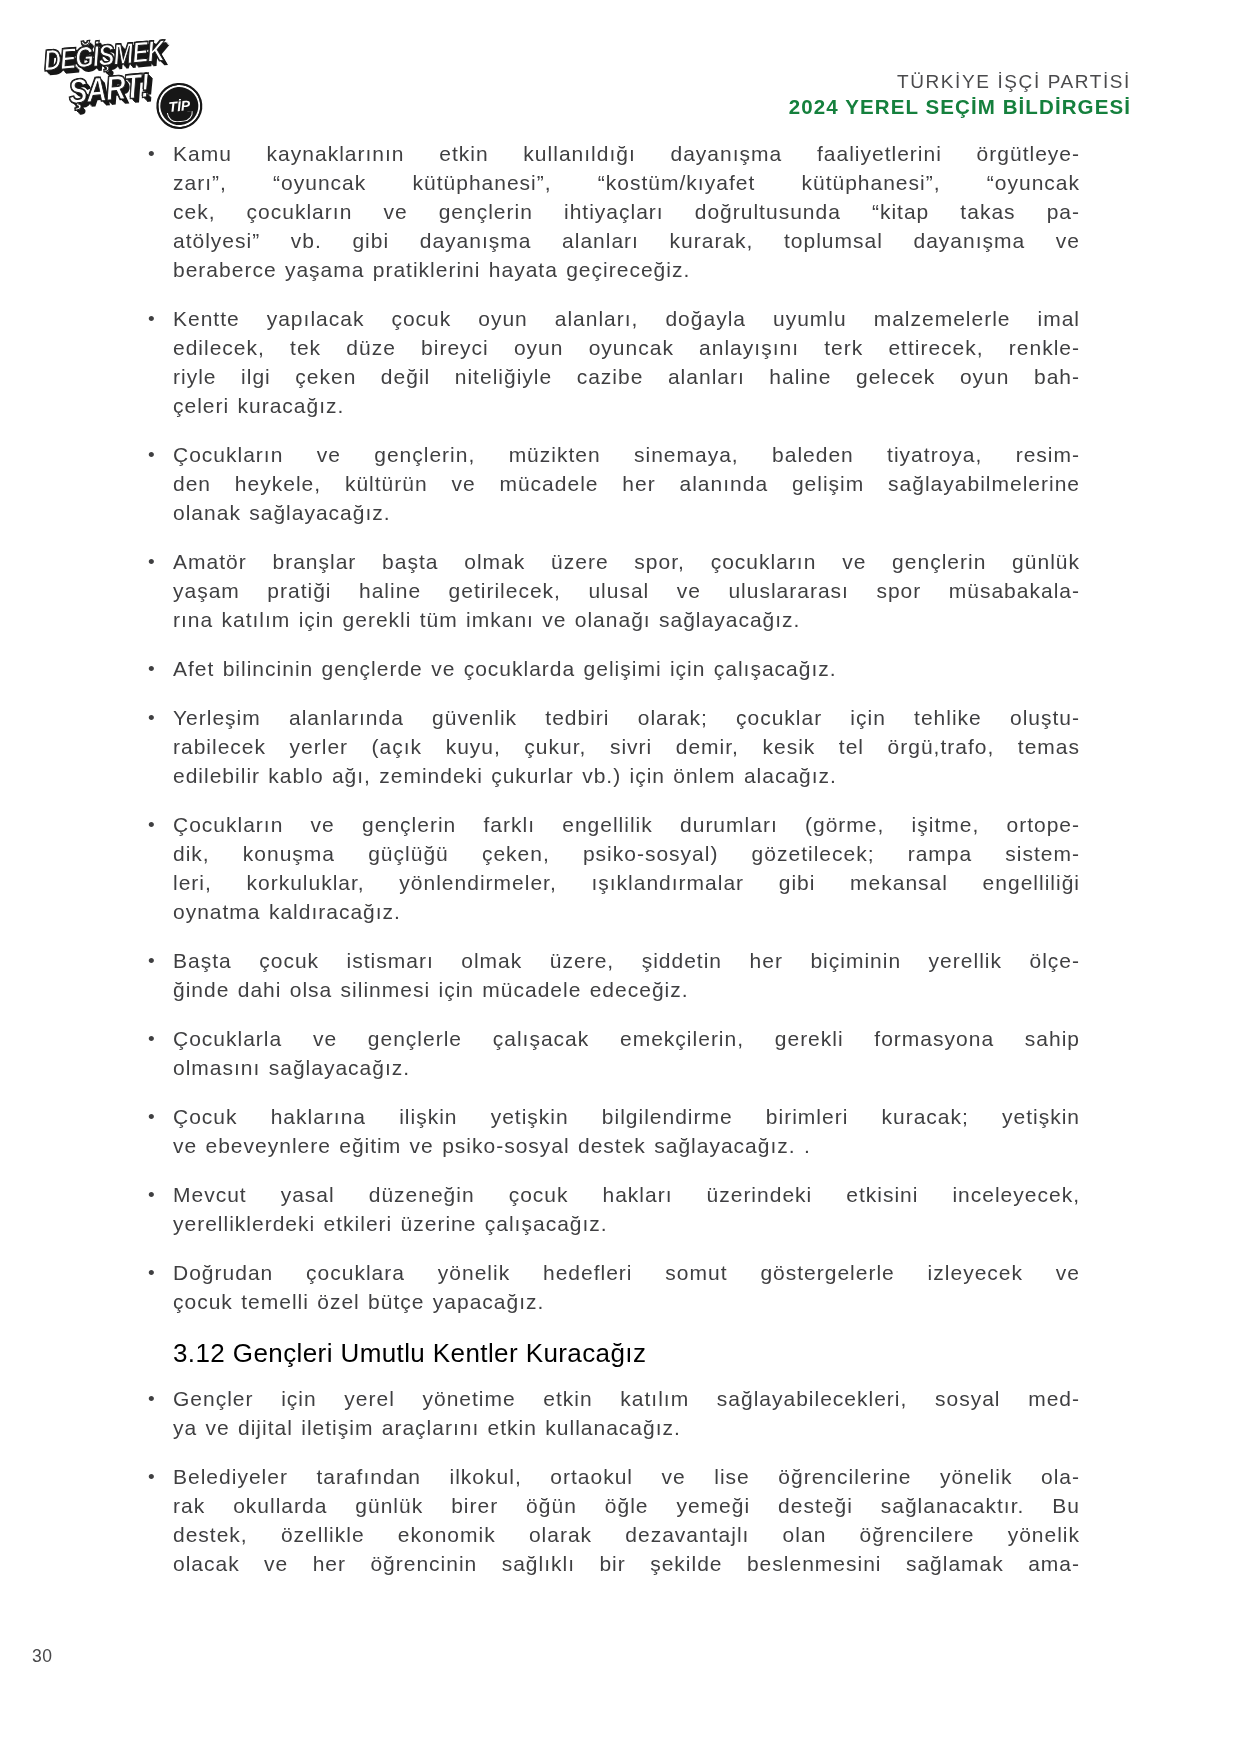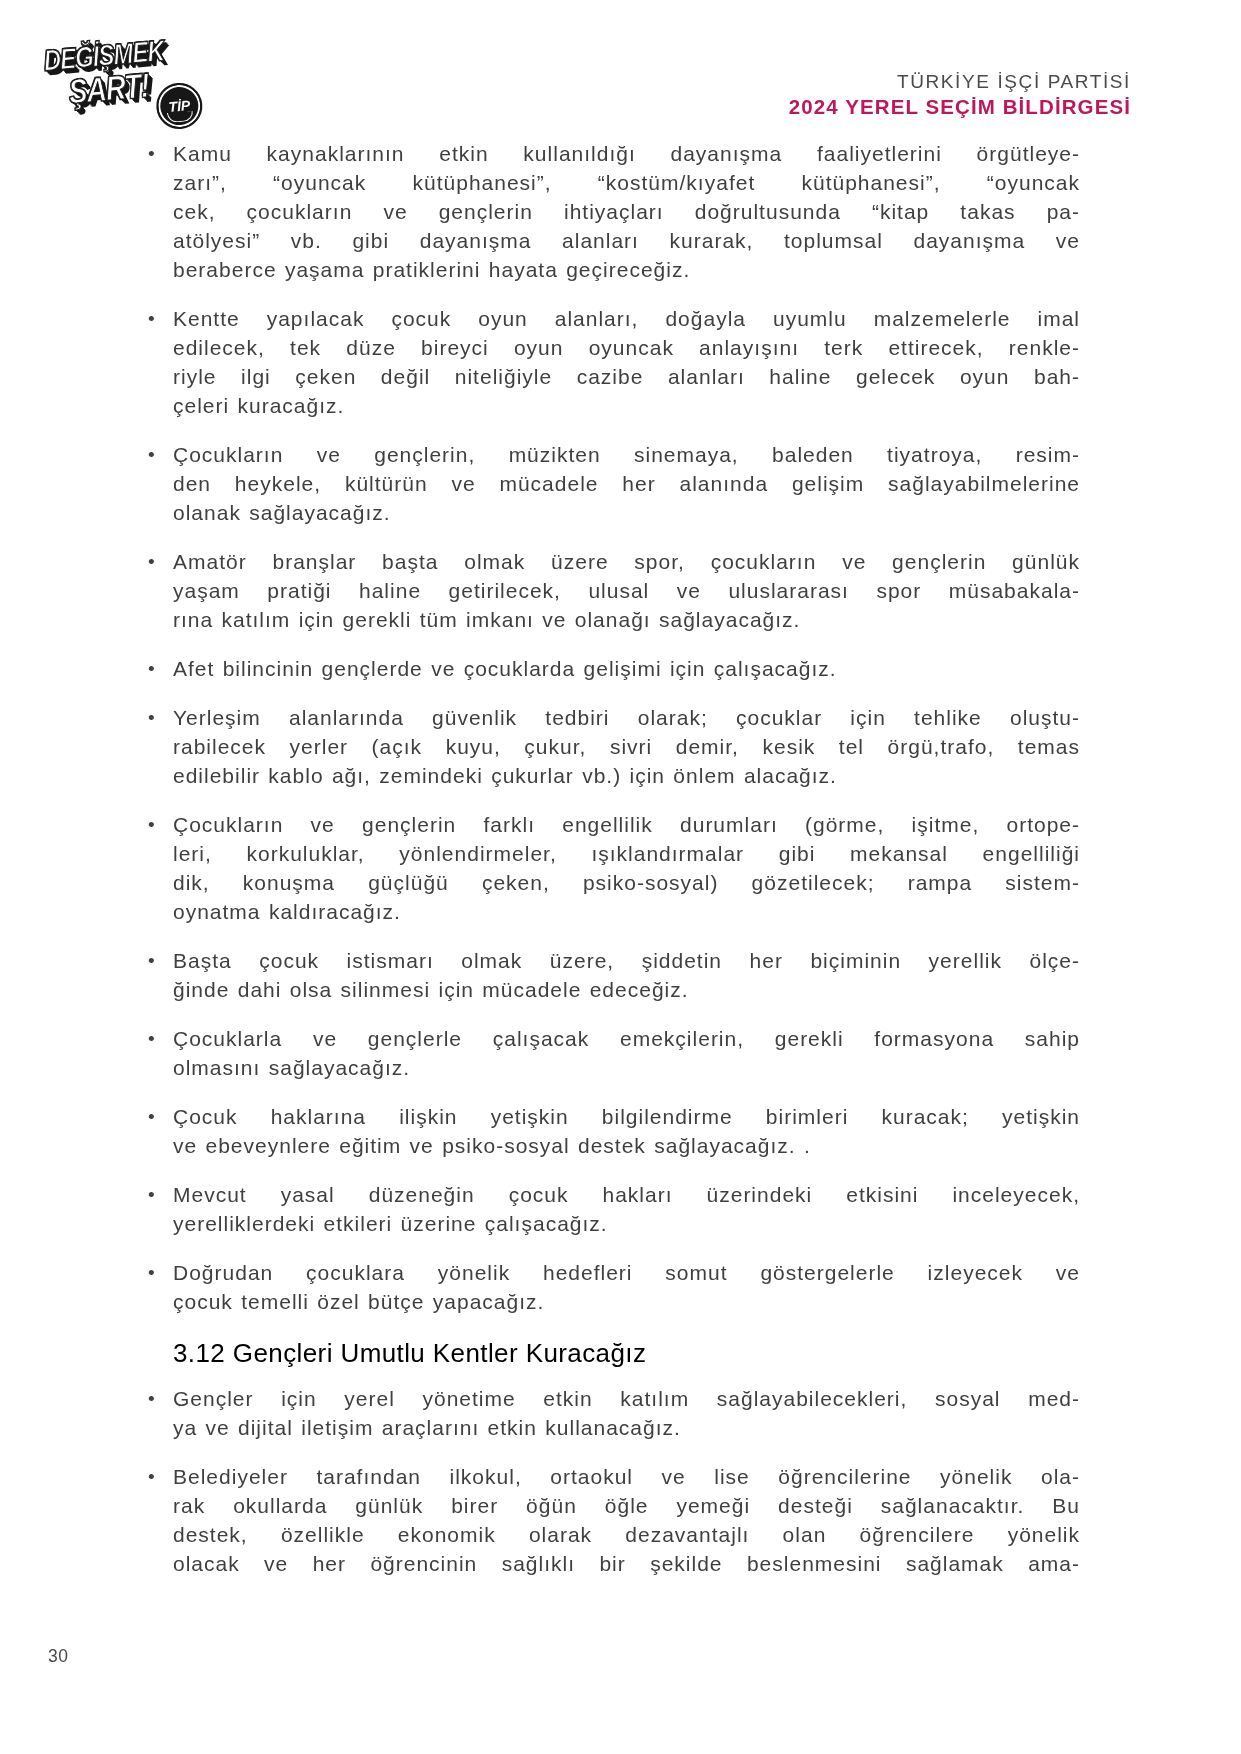--- a/index.html
+++ b/index.html
@@ -56,21 +56,21 @@
   .header-titles{
     position:absolute;top:70px;right:110px;
     text-align:right;
   }
   .org-name{
     font-size:19px;font-weight:400;color:#4a4a4c;letter-spacing:1.6px;
     line-height:23px;
     text-align:right;
   }
   .doc-title{
-    font-size:20.5px;font-weight:700;color:#be185d;letter-spacing:1.1px;
+    font-size:20.5px;font-weight:700;color:#15803d;letter-spacing:1.1px;
     line-height:24px;margin-top:2px;
   }
 
   
   .content{
     position:absolute;left:148px;top:139px;width:932px;
   }
   .bullet-item{
     display:flex;align-items:flex-start;
     margin-bottom:20px;
@@ -90,21 +90,21 @@
     text-align-last:justify;
   }
   .section-heading{
     margin:6px 0 14px 25px;
     font-size:26px;line-height:34px;font-weight:400;color:#000000;
     letter-spacing:0.4px;
   }
 
   
   .page-number{
-    position:absolute;left:48px;top:1646px;
+    position:absolute;left:32px;top:1646px;
     font-size:17.5px;color:#48484a;letter-spacing:.5px;
   }
 </style>
 </head>
 <body>
 
 <div class="page">
 
   <div class="logo">
     <div><span class="l1">DEĞİŞMEK</span></div>
@@ -167,22 +167,22 @@
           <div class="bullet-text">
             <div class="line just">Yerleşim alanlarında güvenlik tedbiri olarak; çocuklar için tehlike oluştu-</div>
             <div class="line just">rabilecek yerler (açık kuyu, çukur, sivri demir, kesik tel örgü,trafo, temas</div>
             <div class="line">edilebilir kablo ağı, zemindeki çukurlar vb.) için önlem alacağız.</div>
           </div>
         </div>
         <div class="bullet-item">
           <span class="dot">•</span>
           <div class="bullet-text">
             <div class="line just">Çocukların ve gençlerin farklı engellilik durumları (görme, işitme, ortope-</div>
+            <div class="line just">dik, konuşma güçlüğü çeken, psiko-sosyal) gözetilecek; rampa sistem-</div>
             <div class="line just">leri, korkuluklar, yönlendirmeler, ışıklandırmalar gibi mekansal engelliliği</div>
-            <div class="line just">dik, konuşma güçlüğü çeken, psiko-sosyal) gözetilecek; rampa sistem-</div>
             <div class="line">oynatma kaldıracağız.</div>
           </div>
         </div>
         <div class="bullet-item">
           <span class="dot">•</span>
           <div class="bullet-text">
             <div class="line just">Başta çocuk istismarı olmak üzere, şiddetin her biçiminin yerellik ölçe-</div>
             <div class="line">ğinde dahi olsa silinmesi için mücadele edeceğiz.</div>
           </div>
         </div>

